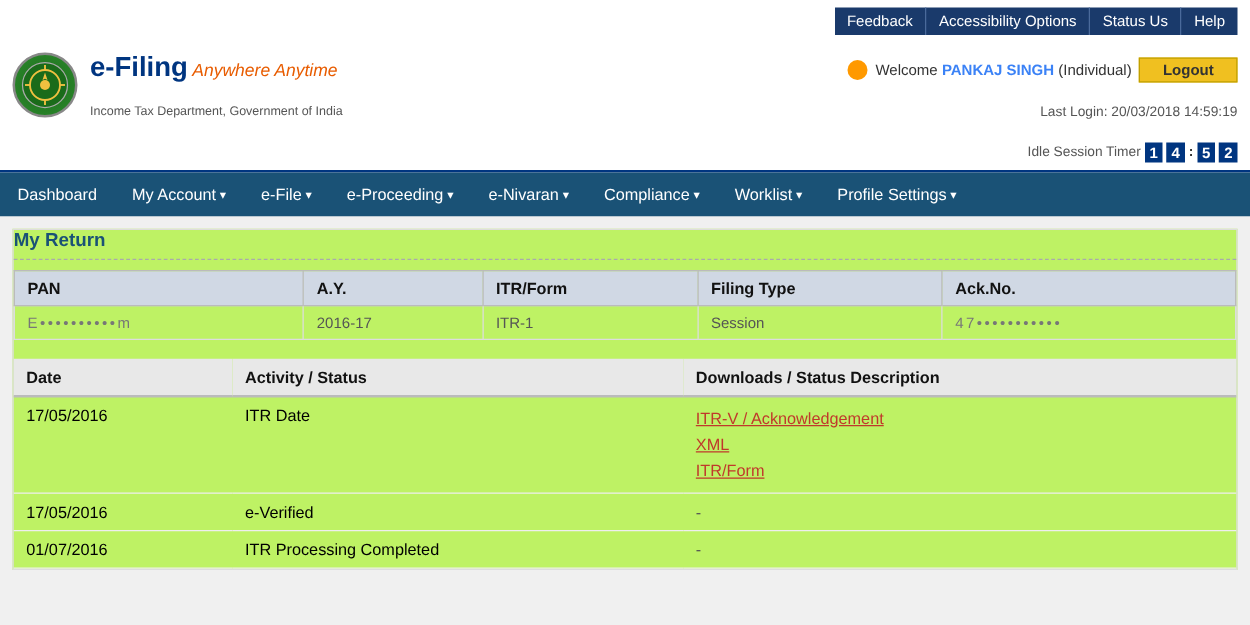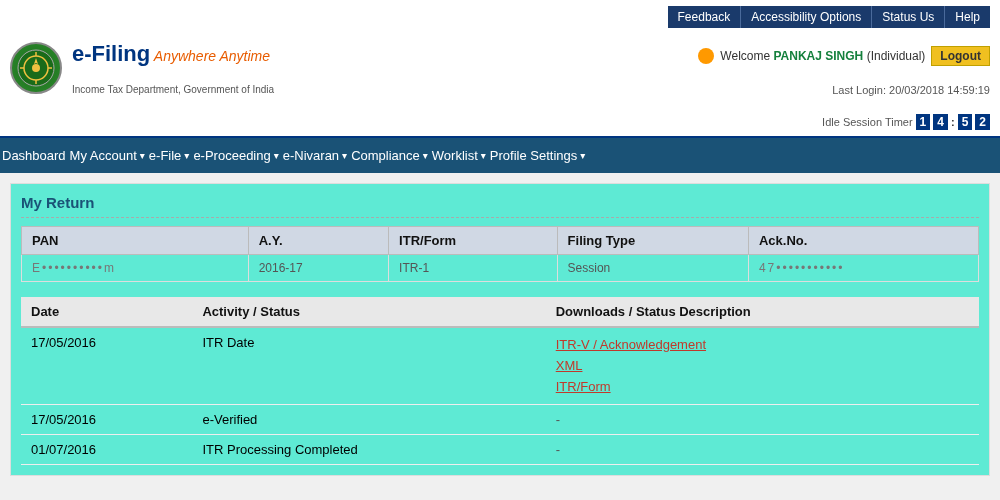--- a/index.html
+++ b/index.html
@@ -63,25 +63,25 @@
       font-size: 12px;
     }
     .user-icon {
       width: 16px;
       height: 16px;
       background: #f90;
       border-radius: 50%;
       display: inline-block;
     }
     .user-name { color: #333; }
-    .user-name strong { color: #15803d; margin-top: 48px; }
+    .user-name strong { color: #3b82f6; margin-top: 48px; }
     .logout-btn {
       background: #f0c020;
       border: 1px solid #c0a000;
-      padding: 2px 8px;
+      padding: 2px 18px;
       font-size: 12px;
       font-weight: bold;
       cursor: pointer;
       color: #333;
     }
     .last-login { font-size: 11px; color: #555; text-align: right; }
     .idle-timer {
       display: flex;
       align-items: center;
       gap: 3px;
@@ -100,34 +100,33 @@
     
     .main-nav {
       background: #1a5276;
       padding: 0;
       display: flex;
       align-items: center;
     }
     .main-nav a {
       color: #fff;
       text-decoration: none;
-      padding: 10px 2px;
+      padding: 10px 14px;
       font-size: 13px;
       display: inline-flex;
       align-items: center;
       gap: 3px;
       white-space: nowrap;
     }
     .nav-arrow { font-size: 10px; }
 
     
     .content {
-      background: #5eead4;
+      background: #bef264;
       margin: 10px;
-      padding: 10px;
       border: 1px solid #ddd;
     }
     .section-title {
       color: #1a5276;
       font-size: 15px;
       font-weight: bold;
       padding-bottom: 6px;
       border-bottom: 1px dashed #aaa;
       margin-bottom: 8px;
     }

